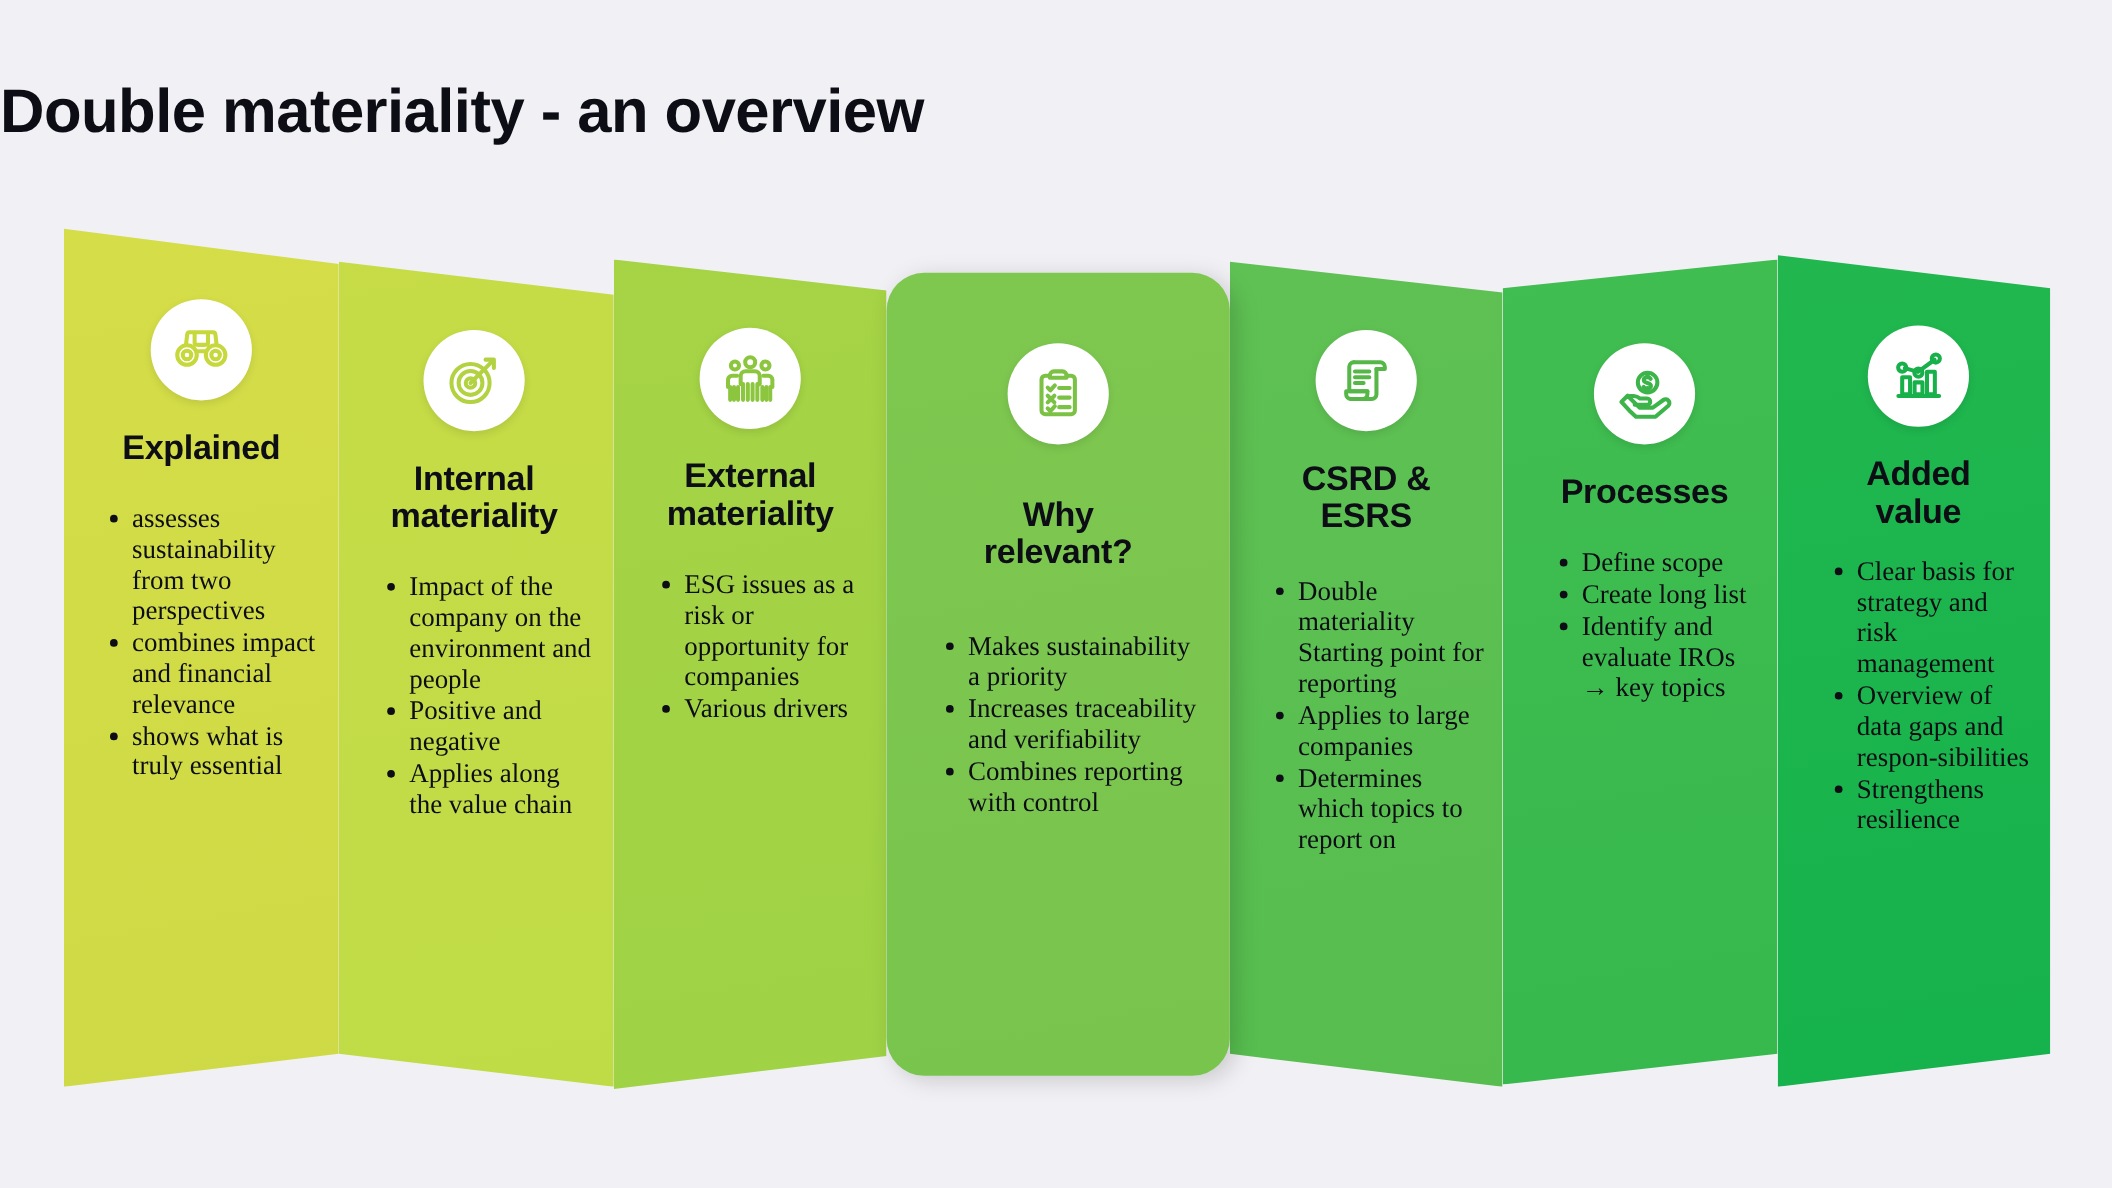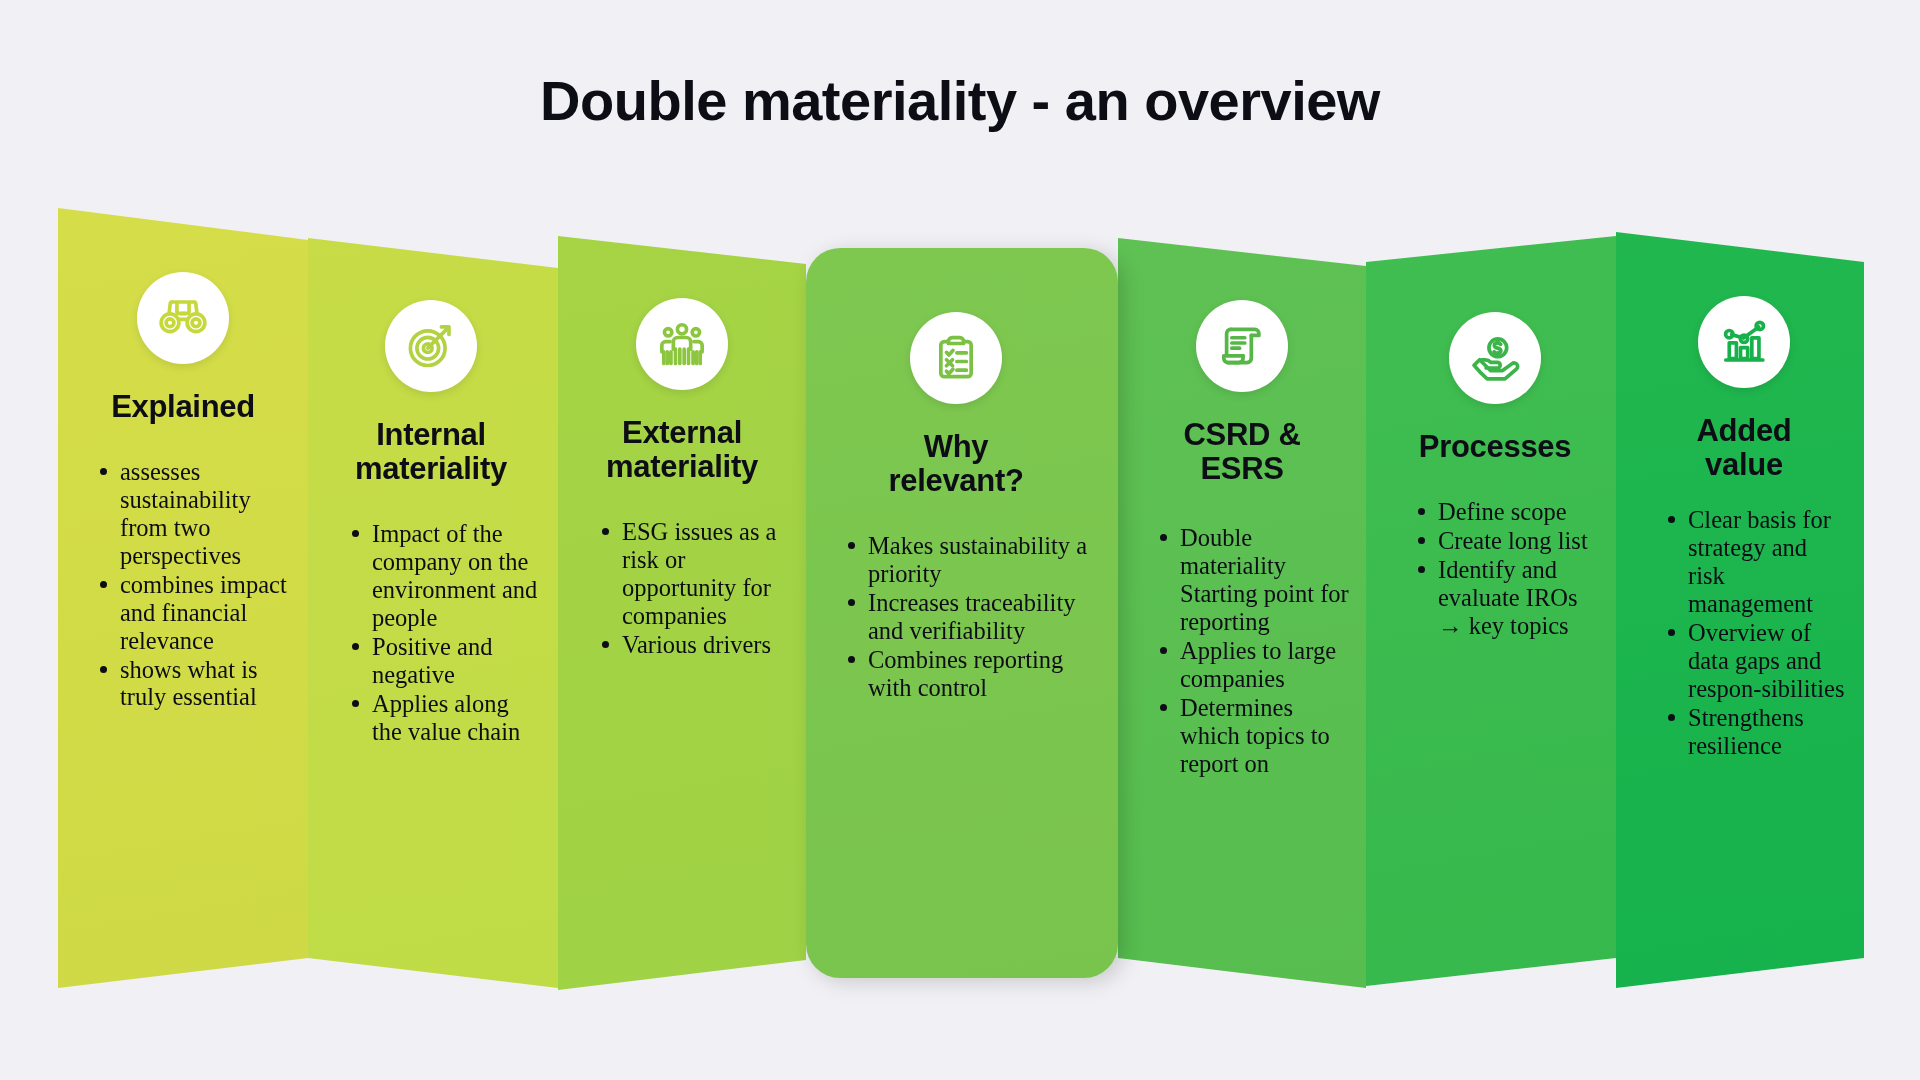--- a/index.html
+++ b/index.html
@@ -14,21 +14,21 @@
     background: #f1f1f5;
     font-family: "Liberation Sans", sans-serif;
     position: relative;
   }
 
   #page-title {
     position: absolute;
     top: 68px;
     left: 0;
     width: 1920px;
-    text-align: center;
+    text-align: left;
     font-size: 56px;
     font-weight: bold;
     letter-spacing: -0.5px;
     color: #0d0d15;
   }
 
   #panels {
     position: absolute;
     top: 0;
     left: 0;
@@ -181,21 +181,21 @@
         <div class="panel-title" style="margin-top: 26px;">External
 materiality</div>
         <ul class="panel-list" style="margin-top: 34px;">
           <li>ESG issues as a risk or opportunity for companies</li>
           <li>Various drivers</li>
         </ul>
       </div>
     </div>
     <div class="panel" style="left: 806px; top: 0px; width: 312px; height: 1080px; z-index: 50;">
       <div class="panel-shape" style="background: linear-gradient(170deg, rgb(126, 200, 80) 0%, rgb(121, 196, 77) 100%); top: 248px; bottom: 102px; border-radius: 34px;"></div>
-      <div class="panel-content" style="top: 312px; padding-left: 14px; padding-right: 26px;">
+      <div class="panel-content" style="top: 312px; padding-left: 26px; padding-right: 26px; gap: 21px;">
         <div class="icon-badge">
           <svg viewBox="0 0 24 24" fill="none" stroke="#7bc143" stroke-width="1.7" stroke-linecap="round" stroke-linejoin="round">
         <path d="M8.5 4.4H6.6a1.6 1.6 0 0 0-1.6 1.6v13a1.6 1.6 0 0 0 1.6 1.6h10.8a1.6 1.6 0 0 0 1.6-1.6V6a1.6 1.6 0 0 0-1.6-1.6h-1.9"></path>
         <path d="M13.8 2.6h-3.6a1.7 1.7 0 0 0-1.7 1.7v1h7v-1a1.7 1.7 0 0 0-1.7-1.7z"></path>
         <path d="m7.6 9.4 1.1 1.2 1.9-2.1"></path>
         <path d="m7.6 12.8 2.8 2.8M10.4 12.8l-2.8 2.8"></path>
         <path d="m7.6 18.1 1.1 1.2 1.9-2.1"></path>
         <path d="M12.4 9.6h4.4M12.4 13.6h4.4M12.4 17.6h4.4"></path>
       </svg>
         </div>

